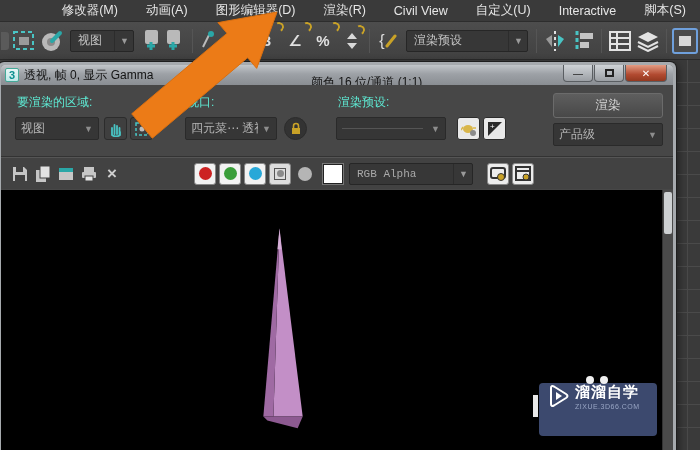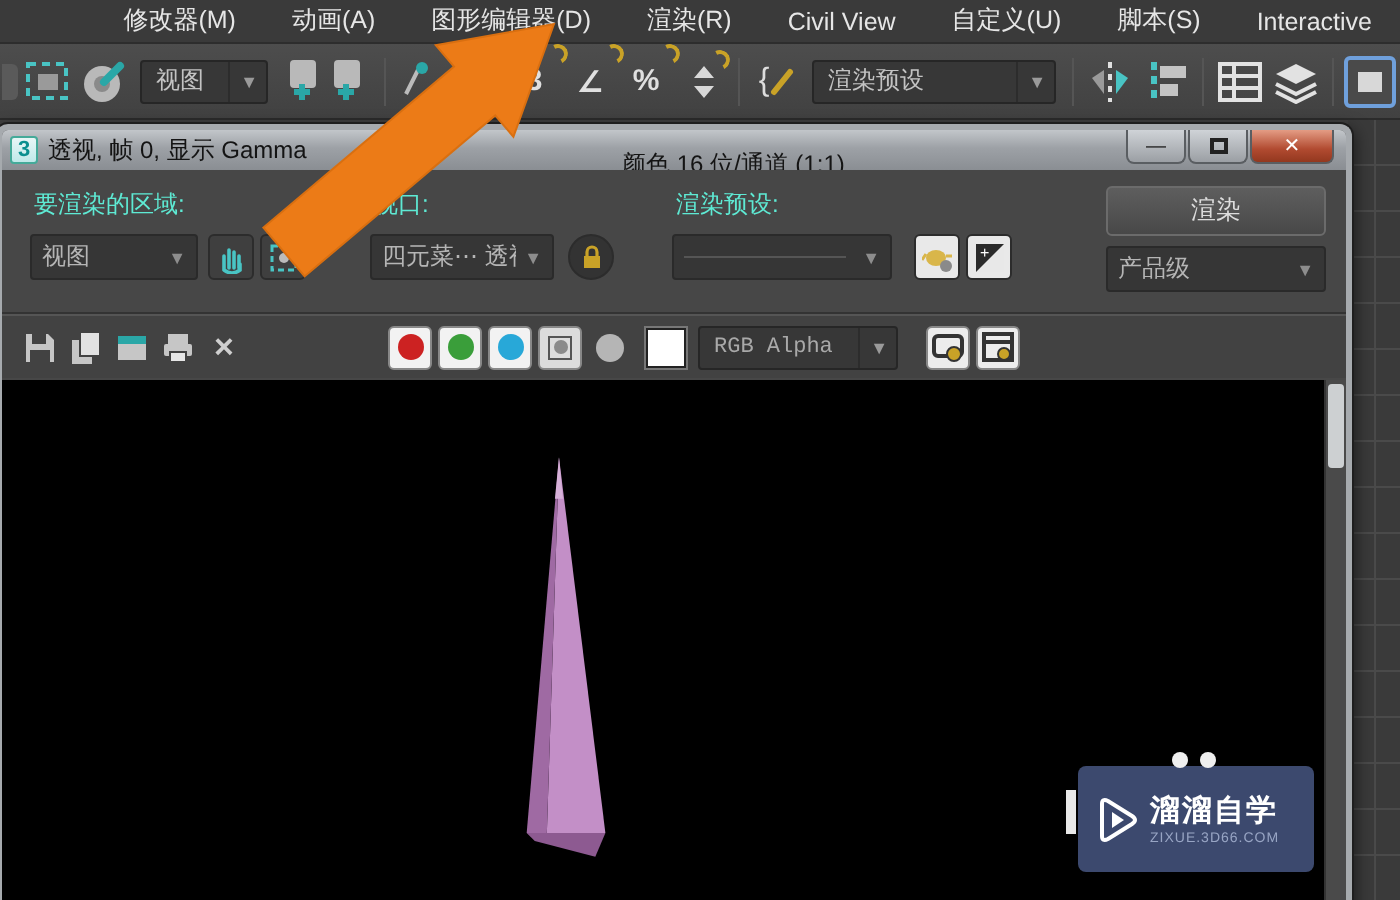--- a/index.html
+++ b/index.html
@@ -81,42 +81,42 @@
   .chbtn { width:22px; height:22px; border-radius:3px; background:#f2f2f2; border:1px solid #888; display:flex; align-items:center; justify-content:center; margin-right:3px; }
   .chdot { width:13px; height:13px; border-radius:50%; }
   .swatch { width:20px; height:20px; background:#fff; border:1px solid #222; outline:1px solid #777; margin:0 6px; }
   
   .rw-canvas { position:absolute; left:0; top:125px; right:0; bottom:0; background:#000; }
   .scrollbar { position:absolute; right:0; top:0; bottom:0; width:11px; background:#4a4a4a; border-left:1px solid #333; }
   .thumb { position:absolute; left:1px; right:1px; top:2px; height:42px; background:#cdd0d2; border-radius:2px; }
   
   .wm {
     position:absolute; left:538px; top:193px; width:118px; height:53px;
-    background:rgba(62,76,114,.96); border-radius:4px; display:flex; align-items:center; padding:0 6px;
+    background:rgba(62,76,114,.96); border-radius:4px; display:flex; padding:0 6px;
   }
   .wm-dot { position:absolute; width:8px; height:8px; background:#efefef; border-radius:50%; top:-7px; }
   .wm-frag { position:absolute; left:-6px; top:12px; width:5px; height:22px; background:#e8e8e8; }
   .wm-text { margin-left:4px; }
   .wm-title { color:#fff; font-size:15px; font-weight:bold; letter-spacing:1px; white-space:nowrap; }
   .wm-sub { color:#98a5c4; font-size:7px; letter-spacing:.5px; margin-top:1px; }
   
   .arrow-overlay { position:absolute; left:0; top:0; width:700px; height:450px; pointer-events:none; z-index:50; }
 </style>
 </head>
 <body>
 
 <div class="menubar">
   <div class="mi">修改器(M)</div>
   <div class="mi">动画(A)</div>
   <div class="mi">图形编辑器(D)</div>
   <div class="mi">渲染(R)</div>
   <div class="mi">Civil View</div>
   <div class="mi">自定义(U)</div>
+  <div class="mi">Interactive</div>
   <div class="mi">脚本(S)</div>
-  <div class="mi">Interactive</div>
 </div>
 
 <div class="toolbar">
   <div class="ticon" style="width:10px;">
     <div style="width:8px;height:18px;background:#5a5a5a;border-radius:0 3px 3px 0;"></div>
   </div>
   <div class="ticon">
     <svg width="24" height="24">
         <rect x="2" y="3" width="19" height="17" fill="none" stroke="#49c4c4" stroke-width="2" stroke-dasharray="4 3"></rect>
         <rect x="7" y="8" width="10" height="8" fill="#9a9a9a"></rect>
@@ -339,21 +339,21 @@
     <div class="chbtn" style="background:#dcdcdc;">
         <div style="width:12px;height:12px;border:1px solid #555;display:flex;align-items:center;justify-content:center;">
           <div class="chdot" style="width:7px;height:7px;background:#8a8a8a;"></div>
         </div>
       </div>
     <div class="rfi">
         <div class="chdot" style="width:14px;height:14px;background:#b5b5b5;"></div>
       </div>
     <div class="swatch"></div>
 
-    <div class="dd" style="width:100px;height:22px;">
+    <div class="dd" style="width:124px;height:22px;">
       <span style="font-family:'Liberation Mono','DejaVu Sans Mono',monospace;font-size:11px;color:#a9a9a9;">RGB Alpha</span>
       <span class="arrow">▼</span>
     </div>
     <div class="chbtn" style="margin-left:14px;background:#ececec;">
       <svg width="16" height="16">
           <rect x="1" y="2" width="14" height="10" rx="2" fill="none" stroke="#333" stroke-width="2"></rect>
           <circle cx="11" cy="11" r="3.5" fill="#c9a227" stroke="#333"></circle>
         </svg>
     </div>
     <div class="chbtn" style="background:#ececec;">

